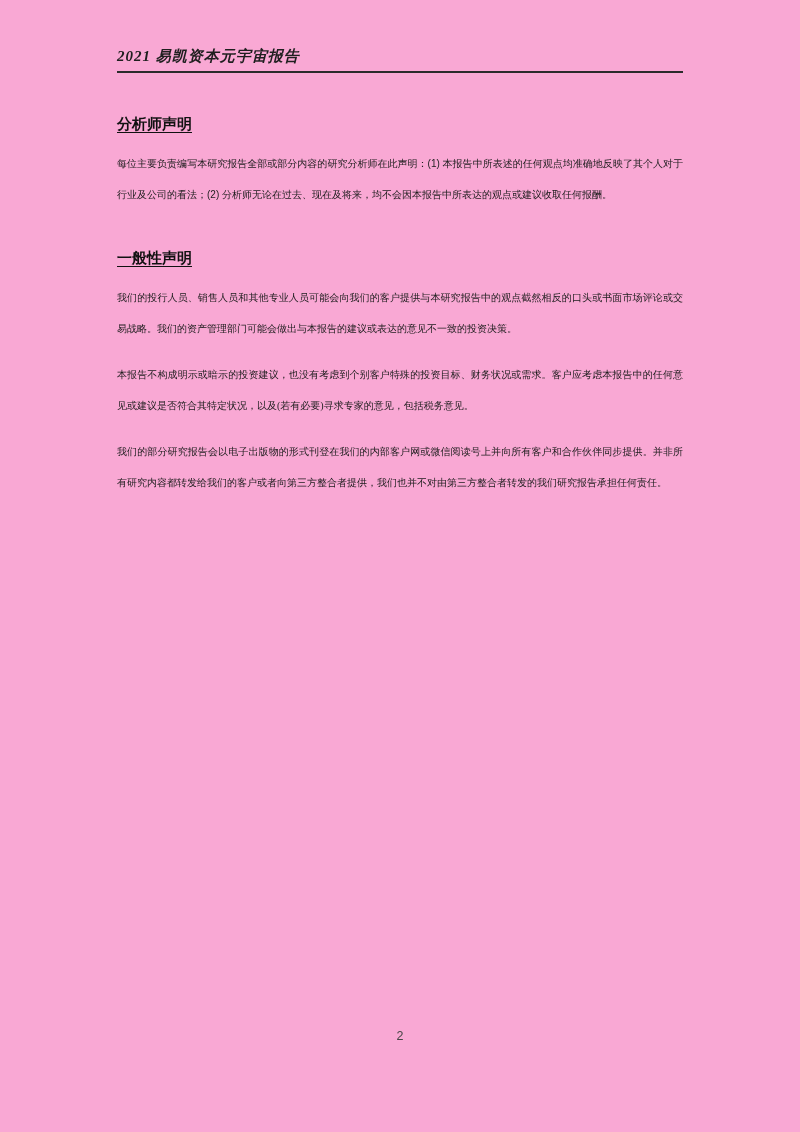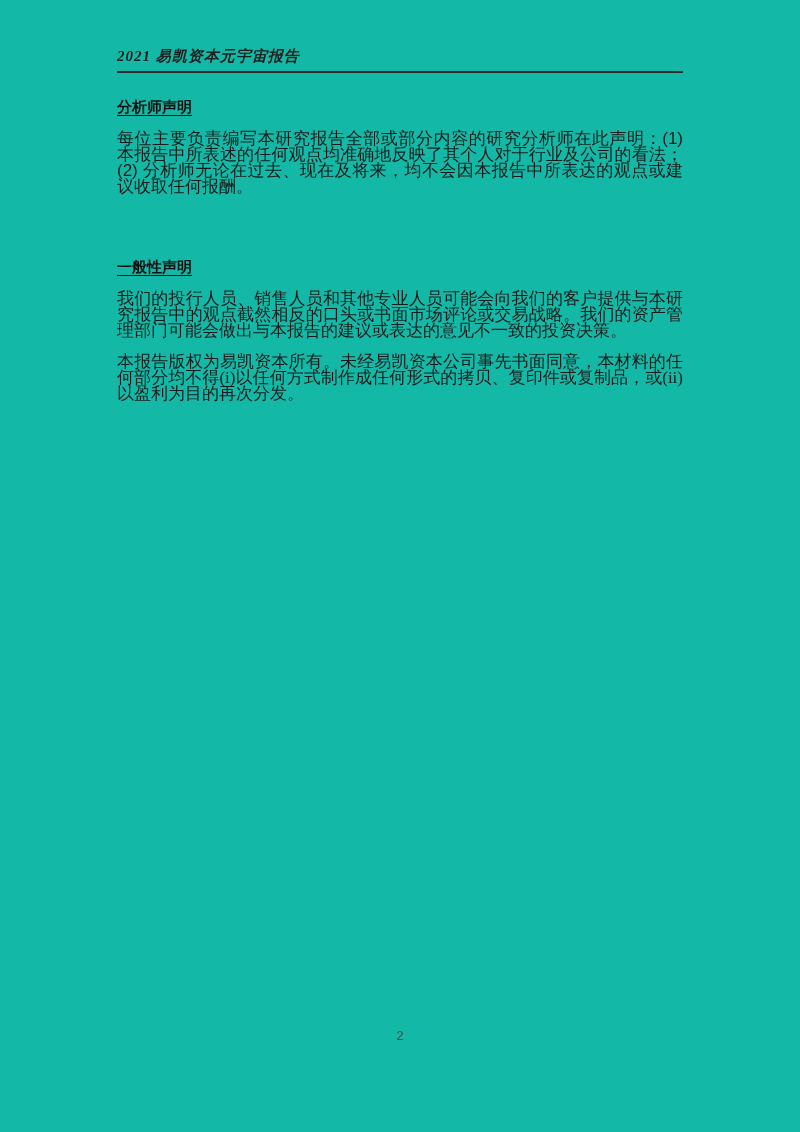--- a/index.html
+++ b/index.html
@@ -5,21 +5,21 @@
   * { margin: 0; padding: 0; box-sizing: border-box; }
   html, body { background: #ffffff; }
   body {
     font-family: "Liberation Sans", sans-serif;
     -webkit-font-smoothing: antialiased;
   }
   .page {
     position: relative;
     width: 800px;
     height: 1132px;
-    background: #14b8a6;
+    background: #f9a8d4;
     overflow: hidden;
   }
   .content {
     position: absolute;
     left: 117px;
     right: 117px;
     top: 0;
   }
   
   .report-header {
@@ -36,27 +36,27 @@
     color: #1f1f1f;
   }
   
   .section-heading {
     font-size: 15px;
     font-weight: bold;
     text-decoration: underline;
     text-underline-offset: 3px;
     color: #111111;
   }
-  .section-1 .section-heading { margin-top: 25px; }
-  .section-2 .section-heading { margin-top: 63px; text-decoration: underline; }
+  .section-1 .section-heading { margin-top: 42px; }
+  .section-2 .section-heading { margin-top: 39px; text-decoration: underline; }
   
   .para {
     margin-top: 14px;
-    font-size: 17px;
-    line-height: 16px;
+    font-size: 10px;
+    line-height: 31px;
     text-align: justify;
     text-justify: inter-ideograph;
     color: #1c1c1c;
     word-break: break-all;
   }
   .para + .para { margin-top: 15px; font-family: Liberation Serif, serif; }
   
   .page-footer {
     position: absolute;
     left: 0;
@@ -80,21 +80,22 @@
     </div>
 
     <div class="section section-1">
       <div class="section-heading">分析师声明</div>
       <p class="para">每位主要负责编写本研究报告全部或部分内容的研究分析师在此声明：(1) 本报告中所表述的任何观点均准确地反映了其个人对于行业及公司的看法；(2) 分析师无论在过去、现在及将来，均不会因本报告中所表达的观点或建议收取任何报酬。</p>
     </div>
 
     <div class="section section-2">
       <div class="section-heading">一般性声明</div>
       <p class="para">我们的投行人员、销售人员和其他专业人员可能会向我们的客户提供与本研究报告中的观点截然相反的口头或书面市场评论或交易战略。我们的资产管理部门可能会做出与本报告的建议或表达的意见不一致的投资决策。</p>
-      <p class="para">本报告版权为易凯资本所有。未经易凯资本公司事先书面同意，本材料的任何部分均不得(i)以任何方式制作成任何形式的拷贝、复印件或复制品，或(ii)以盈利为目的再次分发。</p>
+      <p class="para">本报告不构成明示或暗示的投资建议，也没有考虑到个别客户特殊的投资目标、财务状况或需求。客户应考虑本报告中的任何意见或建议是否符合其特定状况，以及(若有必要)寻求专家的意见，包括税务意见。</p>
+      <p class="para">我们的部分研究报告会以电子出版物的形式刊登在我们的内部客户网或微信阅读号上并向所有客户和合作伙伴同步提供。并非所有研究内容都转发给我们的客户或者向第三方整合者提供，我们也并不对由第三方整合者转发的我们研究报告承担任何责任。</p>
     </div>
 
   </div>
 
   <div class="page-footer">
     <span class="page-number">2</span>
   </div>
 </div>
 
 </body></html>

